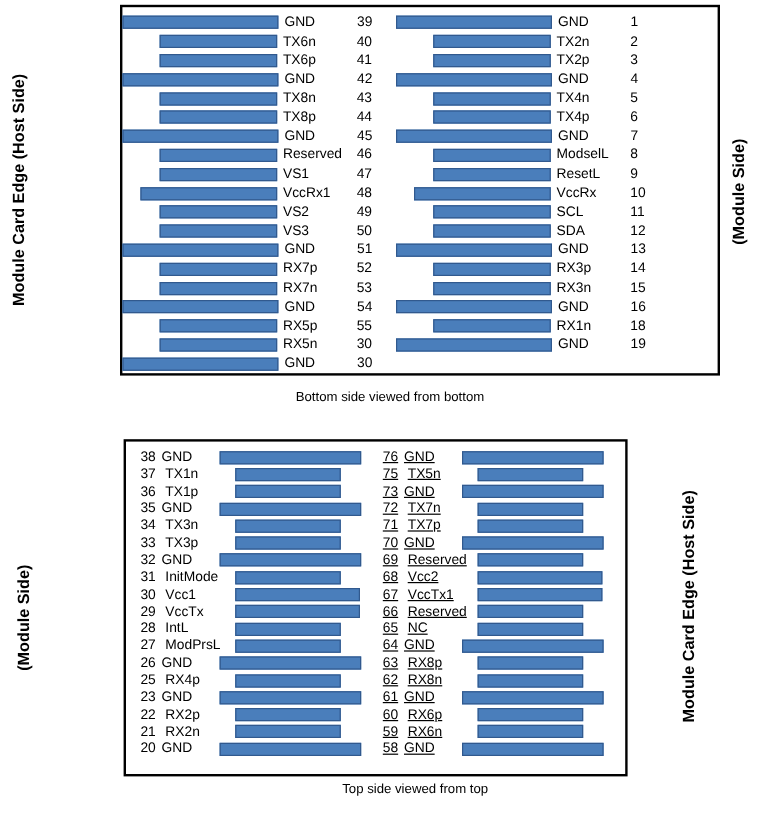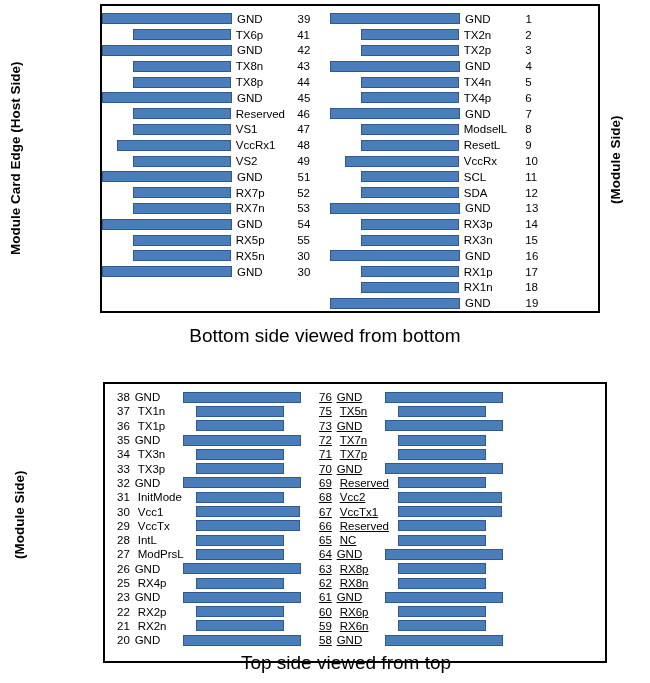--- a/index.html
+++ b/index.html
@@ -22,21 +22,21 @@
     writing-mode: vertical-rl;
     transform: rotate(180deg);
     font-size: 13.5px;
     font-weight: bold;
     letter-spacing: 0px;
     white-space: nowrap;
     text-align: center;
   }
   .caption {
     position: absolute;
-    font-size: 19px;
+    font-size: 11px;
     text-align: center;
     width: 100%;
     left: 0;
   }
 
   .panel {
     position: absolute;
     border: 2px solid #000000;
     background: #ffffff;
     box-sizing: border-box;
@@ -93,23 +93,22 @@
   }
   .col-bottom .num {
     width: 20px;
     text-align: left;
   }
 
   
   #panel-top {
     left: 103px;
     top: 366px;
-    width: 504px;
+    width: 420px;
     height: 281px;
-    margin-top: 16px;
   }
   .col-top {
     position: absolute;
     top: 6px;
   }
   #col-top-left { left: 6px; width: 190px; }
   #col-top-right { left: 208px; width: 190px; text-decoration: underline; }
 
   .col-top .row { height: 14.3px; }
   .col-top .num {
@@ -169,20 +168,27 @@
         <div class="bar-wrap">
           <div class="bar" style="width: 130px;"></div>
         </div>
         <div class="sig">GND</div>
         <div class="num">39</div>
       </div>
       <div class="row">
         <div class="bar-wrap">
           <div class="bar" style="width: 98px;"></div>
         </div>
+        <div class="sig">TX6n</div>
+        <div class="num">40</div>
+      </div>
+      <div class="row">
+        <div class="bar-wrap">
+          <div class="bar" style="width: 98px;"></div>
+        </div>
         <div class="sig">TX6p</div>
         <div class="num">41</div>
       </div>
       <div class="row">
         <div class="bar-wrap">
           <div class="bar" style="width: 130px;"></div>
         </div>
         <div class="sig">GND</div>
         <div class="num">42</div>
       </div>
@@ -230,20 +236,27 @@
       </div>
       <div class="row">
         <div class="bar-wrap">
           <div class="bar" style="width: 98px;"></div>
         </div>
         <div class="sig">VS2</div>
         <div class="num">49</div>
       </div>
       <div class="row">
         <div class="bar-wrap">
+          <div class="bar" style="width: 98px;"></div>
+        </div>
+        <div class="sig">VS3</div>
+        <div class="num">50</div>
+      </div>
+      <div class="row">
+        <div class="bar-wrap">
           <div class="bar" style="width: 130px;"></div>
         </div>
         <div class="sig">GND</div>
         <div class="num">51</div>
       </div>
       <div class="row">
         <div class="bar-wrap">
           <div class="bar" style="width: 98px;"></div>
         </div>
         <div class="sig">RX7p</div>
@@ -395,27 +408,20 @@
         <div class="bar-wrap">
           <div class="bar" style="width: 130px;"></div>
         </div>
         <div class="sig">GND</div>
         <div class="num">16</div>
       </div>
       <div class="row">
         <div class="bar-wrap">
           <div class="bar" style="width: 98px;"></div>
         </div>
-        <div class="sig">RX1p</div>
-        <div class="num">17</div>
-      </div>
-      <div class="row">
-        <div class="bar-wrap">
-          <div class="bar" style="width: 98px;"></div>
-        </div>
         <div class="sig">RX1n</div>
         <div class="num">18</div>
       </div>
       <div class="row">
         <div class="bar-wrap">
           <div class="bar" style="width: 130px;"></div>
         </div>
         <div class="sig">GND</div>
         <div class="num">19</div>
       </div>

